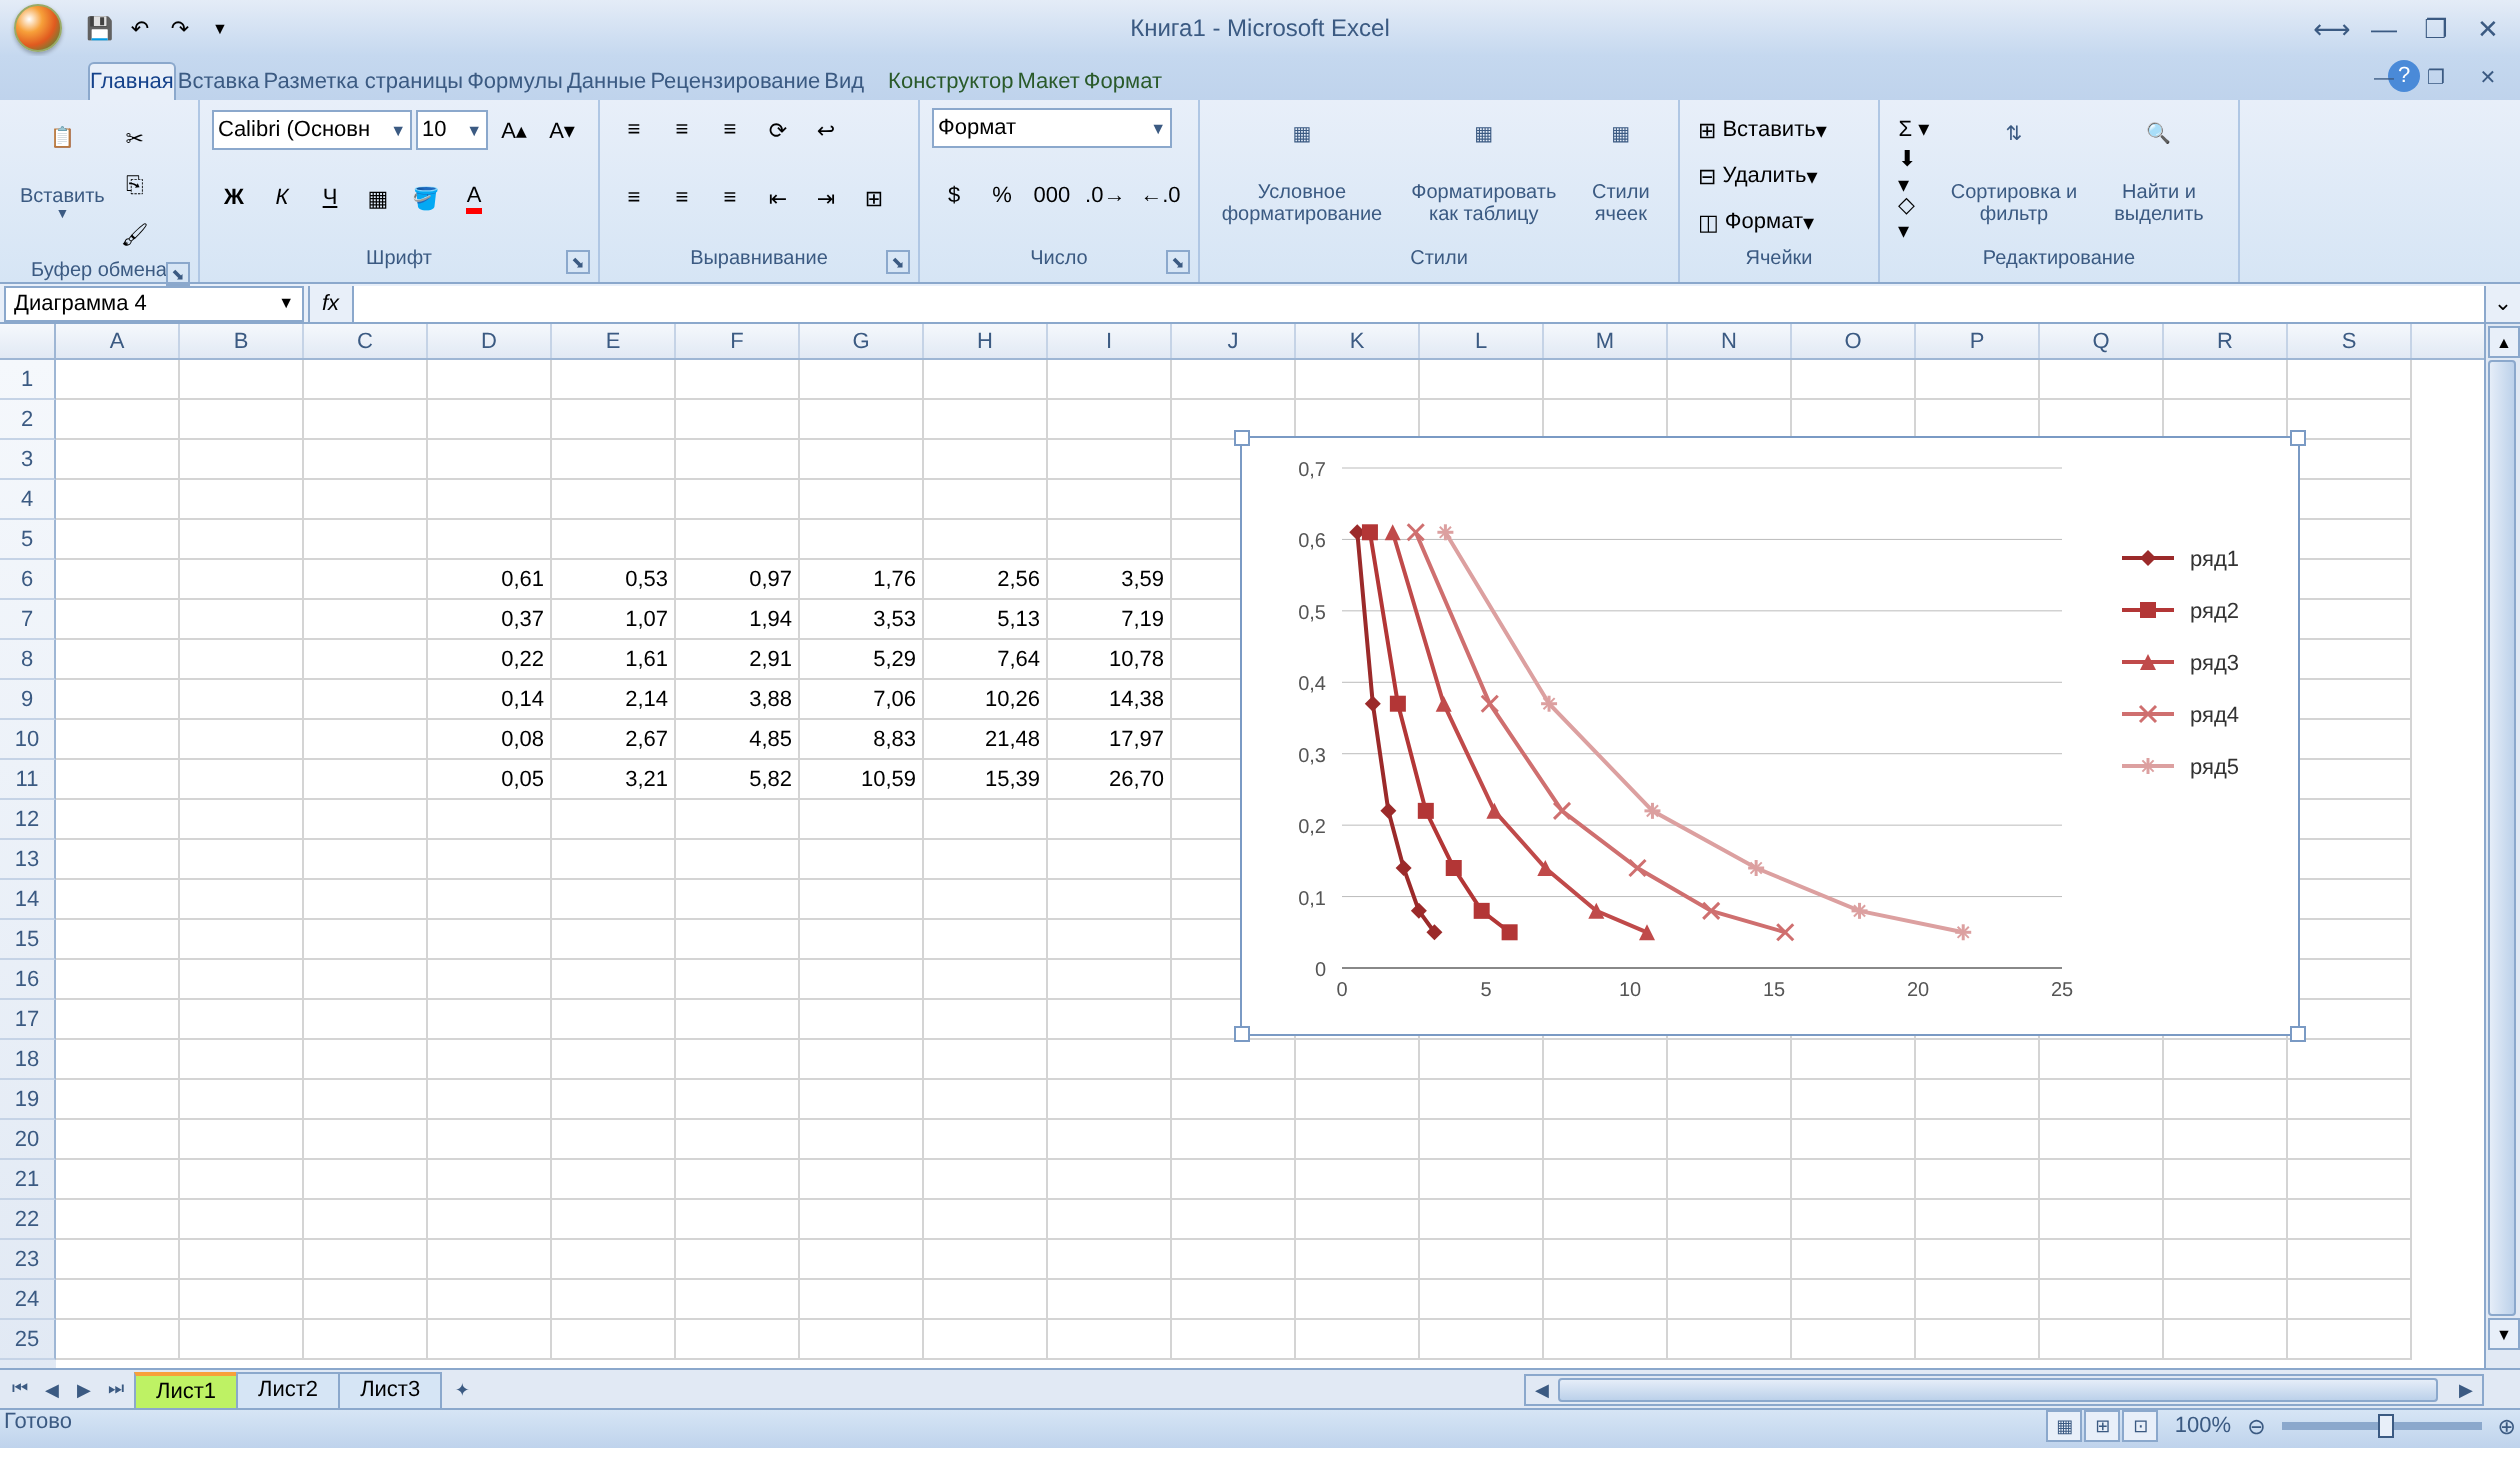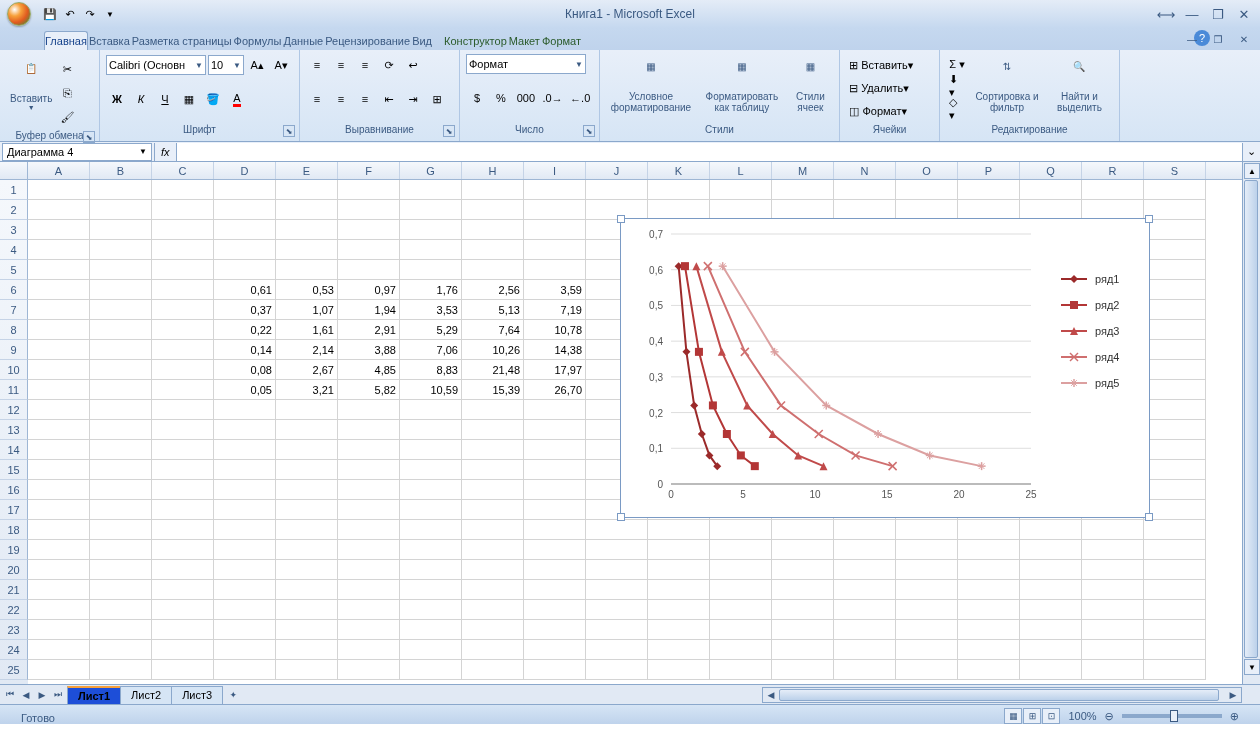--- a/index.html
+++ b/index.html
@@ -58,27 +58,27 @@
 
 
 .chart-box { position: absolute; left: 620px; top: 56px; width: 530px; height: 300px; background: #fff; border: 1px solid #7a9ac4; }
 .chart-handle { position: absolute; width: 8px; height: 8px; border: 1px solid #7a9ac4; background: #fff; }
 
 
 .sheet-bar { height: 20px; background: #e1e9f4; display: flex; align-items: center; border-top: 1px solid #8ba8cc; position: relative; }
 .sheet-nav { display: flex; padding: 0 2px; }
 .sheet-nav-btn { width: 16px; height: 16px; display: flex; align-items: center; justify-content: center; cursor: pointer; color: #3b5a82; font-size: 9px; }
 .sheet-tab { padding: 2px 10px; background: #fff; border: 1px solid #8ba8cc; border-bottom: none; margin-left: -1px; font-size: 11px; cursor: pointer; }
-.sheet-tab.active { background: #1d4ed8; font-weight: bold; border-top:2px solid #f7a03a;}
+.sheet-tab.active { background: #bef264; font-weight: normal; border-top:2px solid #f7a03a;}
 .sheet-tab.inactive { background: #d6e5f5; }
 .hscroll { position: absolute; right: 18px; width: 480px; height: 16px; background: #e1e9f4; border: 1px solid #8ba8cc; display:flex; align-items:center;}
 .hscroll-thumb { width: 440px; height: 12px; background: linear-gradient(to bottom,#e5edf8,#bcd1ea); border:1px solid #8ba8cc; border-radius:2px; margin-left:16px;}
 
 
-.status-bar { height: 20px; background: linear-gradient(to bottom, #d6e5f5, #bfd3ec); display: flex; align-items: flex-end; padding: 0 21px; font-size: 11px; color: #3b5a82; border-top: 1px solid #8ba8cc; }
+.status-bar { height: 20px; background: linear-gradient(to bottom, #d6e5f5, #bfd3ec); display: flex; align-items: flex-start; padding: 0 2px; font-size: 11px; color: #3b5a82; border-top: 1px solid #8ba8cc; }
 .status-right { margin-left: auto; display: flex; align-items: center; gap: 8px; }
 .view-btns { display: flex; gap: 1px; }
 .view-btn { width: 18px; height: 16px; border: 1px solid #8ba8cc; background: #e8eff9; cursor: pointer; display:flex; align-items:center; justify-content:center; font-size:9px;}
 .zoom-slider { width: 100px; height: 4px; background: #8ba8cc; position: relative; }
 .zoom-thumb { position: absolute; left: 48px; top: -4px; width: 8px; height: 12px; background: #e8eff9; border: 1px solid #3b5a82; }
 
 
 .vscroll { position: absolute; right: 0; top: 0; width: 18px; height: 540px; background: #e1e9f4; border-left: 1px solid #8ba8cc; }
 .vscroll-btn { width:16px; height:16px; background:#e8eff9; border:1px solid #8ba8cc; margin:1px; display:flex; align-items:center; justify-content:center; font-size:8px; cursor:pointer;}
 .vscroll-thumb { width:14px; height:478px; background:linear-gradient(to right,#e5edf8,#bcd1ea); border:1px solid #8ba8cc; border-radius:2px; margin:1px;}

